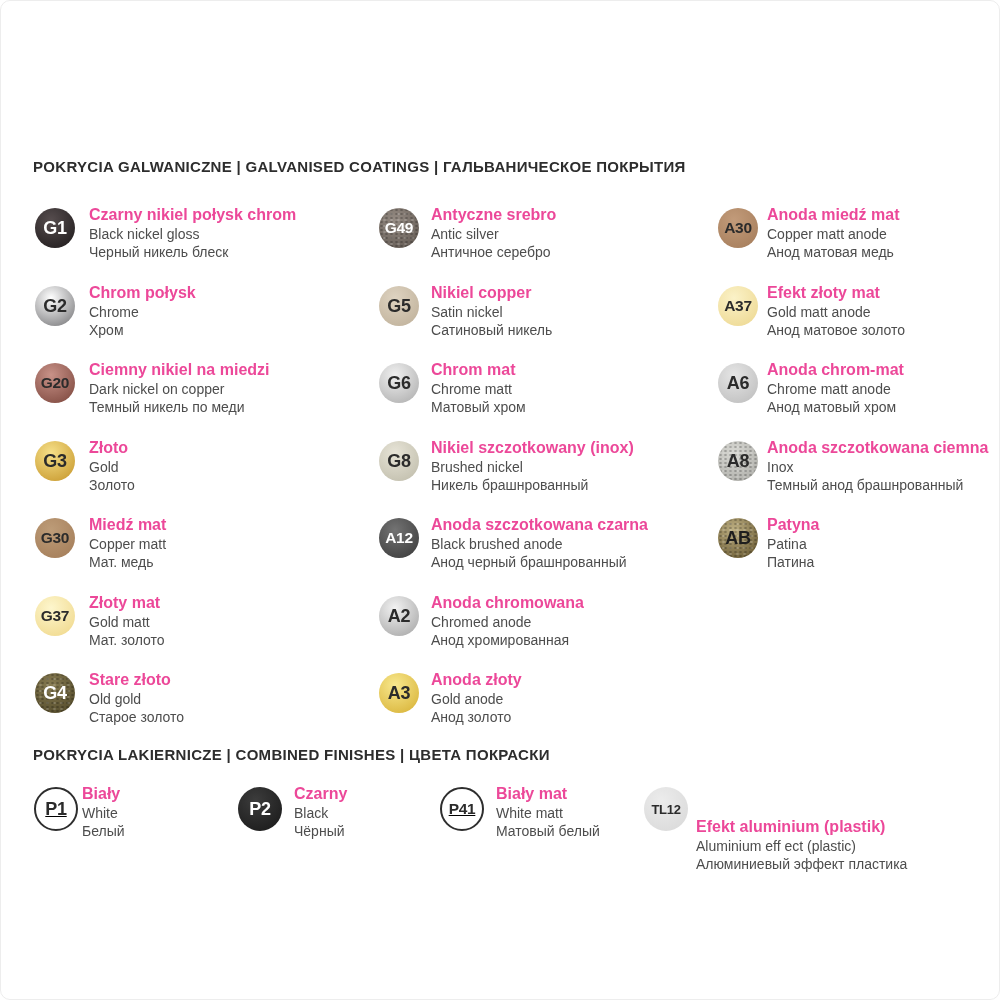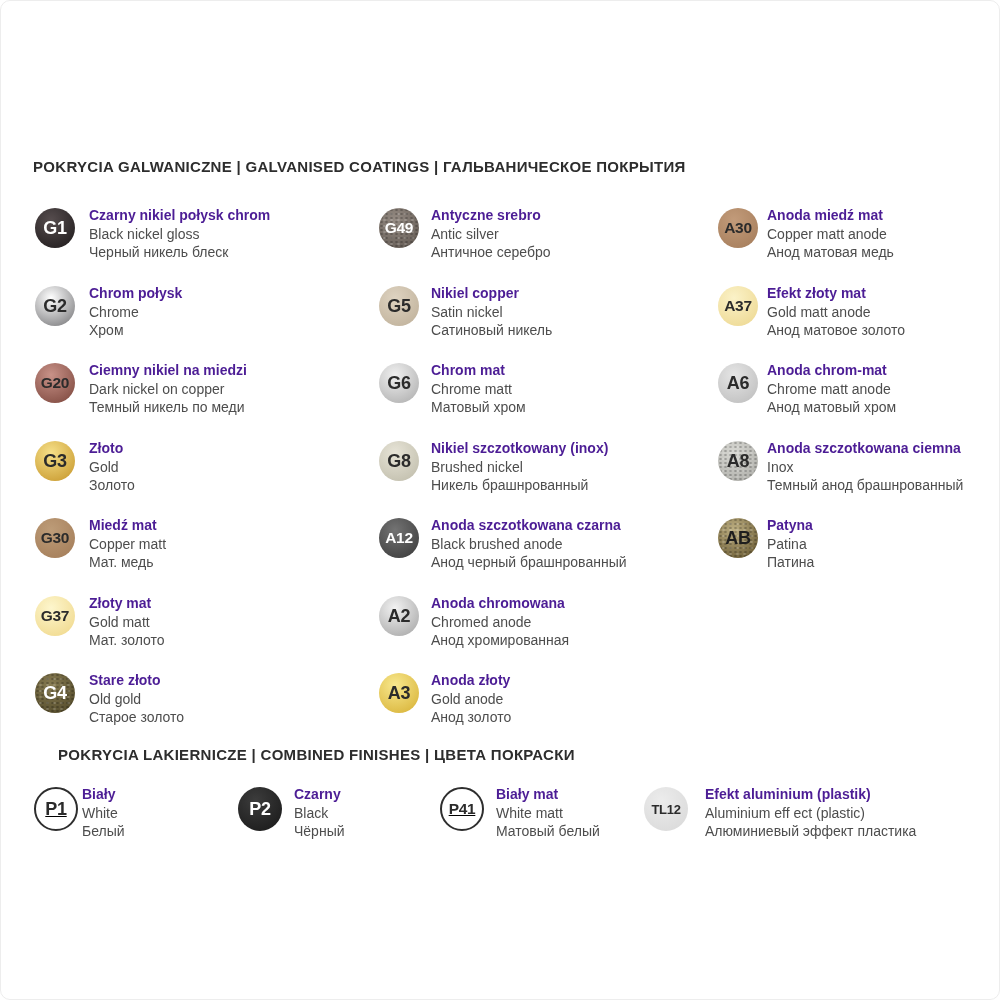--- a/index.html
+++ b/index.html
@@ -6,40 +6,40 @@
   #page{
     position:relative;width:1000px;height:1000px;background:#ffffff;
     font-family:"Liberation Sans","DejaVu Sans",sans-serif;
     overflow:hidden;border:1px solid #ededed;border-radius:10px;box-sizing:border-box;
   }
   .section-title{
     position:absolute;left:32px;white-space:nowrap;
     font-size:15px;font-weight:700;color:#2d2d2d;letter-spacing:.3px;
   }
   #title-galvanic{top:157px;}
-  #title-paint{top:745px;margin-left:25px;}
+  #title-paint{top:745px;}
   .entry{position:absolute;height:64px;}
   .swatch{
     position:absolute;left:0;top:0;border-radius:50%;
     display:flex;align-items:center;justify-content:center;
     box-sizing:border-box;overflow:hidden;
   }
   .swatch.ring{border:2px solid #2e2e2e;text-decoration:underline;}
   .swatch .code{
     position:relative;z-index:2;font-weight:700;letter-spacing:-.3px;line-height:1;
   }
   .swatch.textured::after{
     content:"";position:absolute;inset:0;border-radius:50%;z-index:1;
     background-image:
       radial-gradient(rgba(0,0,0,.22) 1px, transparent 1.5px),
       radial-gradient(rgba(255,255,255,.18) 1px, transparent 1.5px);
     background-size:5px 4px,7px 6px;background-position:0 0,2px 3px;
   }
   .labels{position:absolute;top:-2px;white-space:nowrap;}
-  .labels .l1{font-size:14px;font-weight:700;color:#4c1d95;line-height:18.5px;}
+  .labels .l1{font-size:16px;font-weight:700;color:#ec4899;line-height:18.5px;}
   .labels .l2,.labels .l3{font-size:14px;font-weight:400;color:#4d4d4d;line-height:18.5px;}
 </style>
 </head>
 <body>
 
 <div id="page">
   <div class="section-title" id="title-galvanic">POKRYCIA GALWANICZNE | GALVANISED COATINGS | ГАЛЬВАНИЧЕСКОЕ ПОКРЫТИЯ</div>
   <div id="galvanic-grid">
   <div class="entry" style="left: 34px; top: 207px;">
     <div class="swatch" style="height: 40px; width: 40px; background: radial-gradient(circle at 40% 30%, rgb(86, 77, 78) 0%, rgb(41, 36, 37) 78%);">
@@ -283,20 +283,20 @@
       <div class="l1">Biały mat</div>
       <div class="l2">White matt</div>
       <div class="l3">Матовый белый</div>
     </div>
   </div>
 
   <div class="entry" style="left: 643px; top: 786px;">
     <div class="swatch" style="height: 44px; width: 44px; background: radial-gradient(circle at 40% 30%, rgb(236, 236, 236) 0%, rgb(220, 220, 220) 78%);">
       <span class="code" style="color: rgb(43, 43, 43); font-size: 13px;">TL12</span>
     </div>
-    <div class="labels" style="left: 61px;">
+    <div class="labels" style="left: 52px; margin-top: 33px;">
       <div class="l1">Efekt aluminium (plastik)</div>
       <div class="l2">Aluminium eff ect (plastic)</div>
       <div class="l3">Алюминиевый эффект пластика</div>
     </div>
   </div>
 </div>
 </div>
 
 </body></html>

